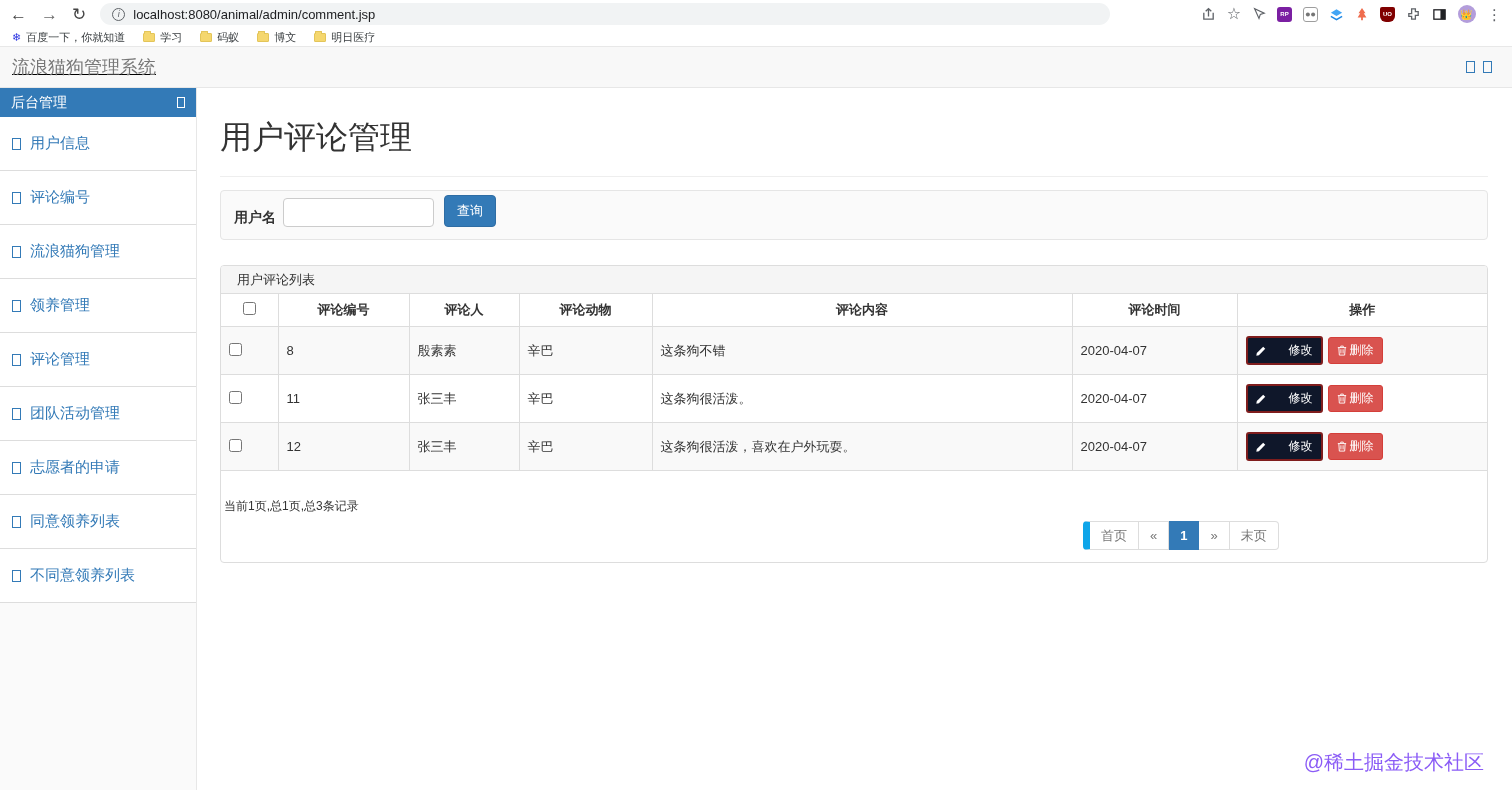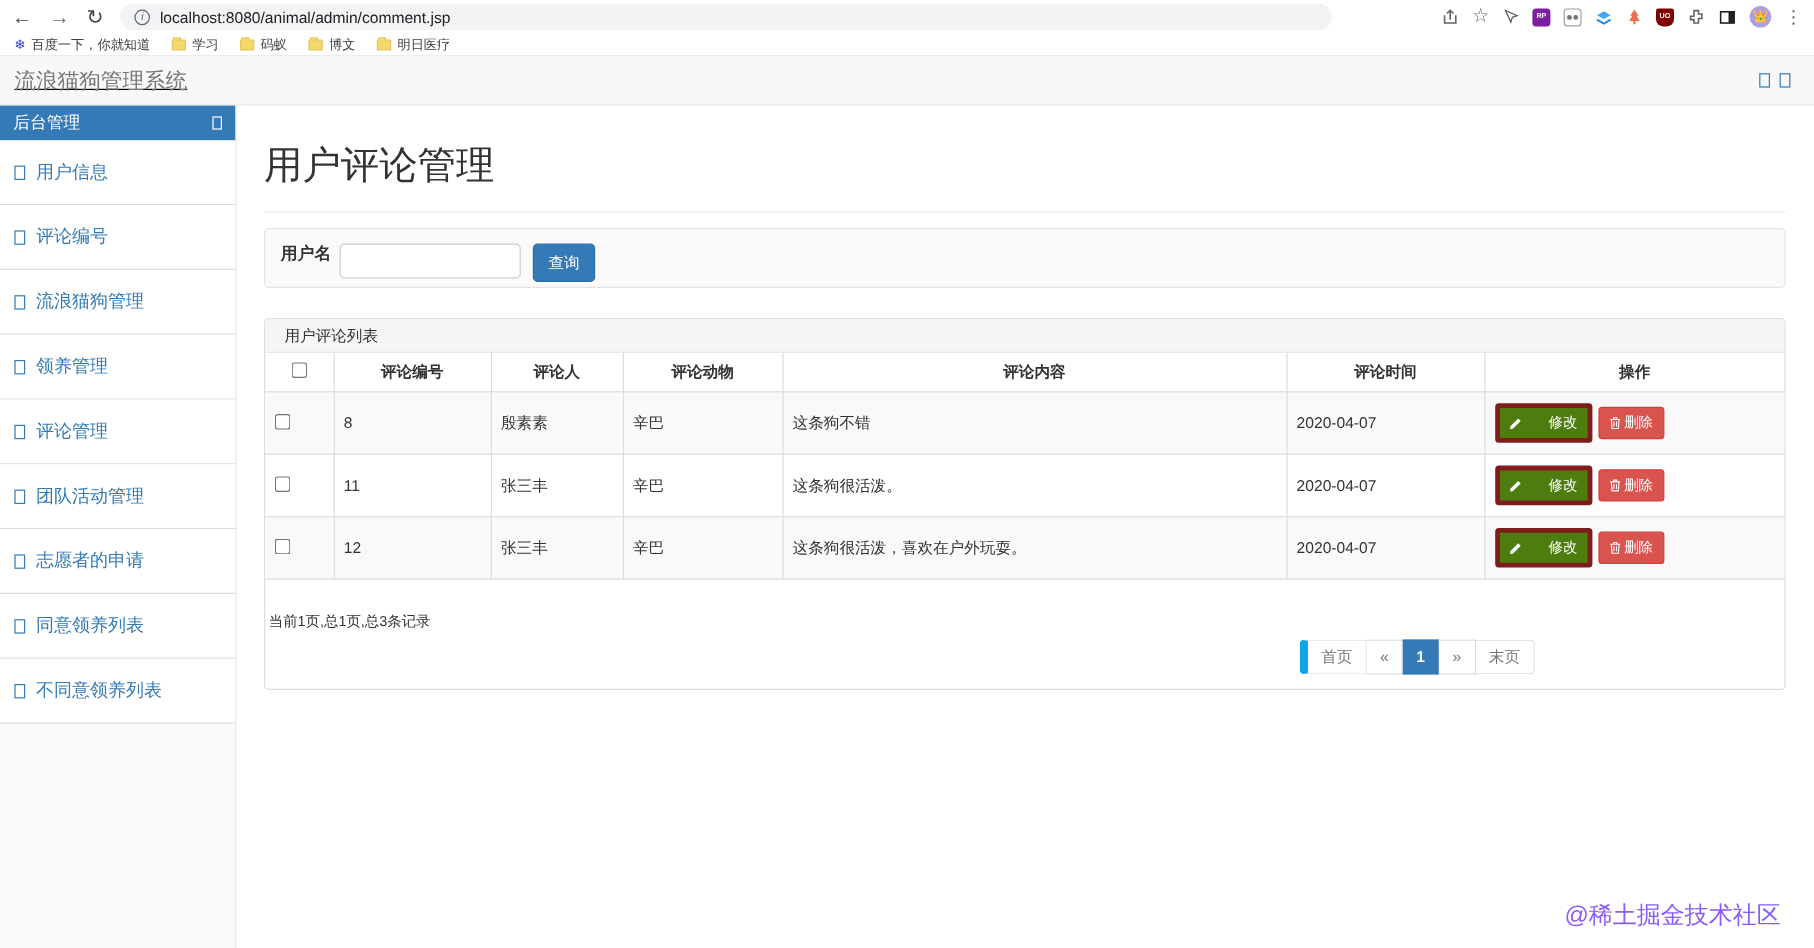--- a/index.html
+++ b/index.html
@@ -46,38 +46,38 @@
     display:flex; align-items:center; padding:0 11px; }
   .side-header .tofu.white { margin-left:auto; }
   .side-item { height:54px; background:#fff; border-bottom:1px solid #ddd; display:flex;
     align-items:center; gap:9px; padding:0 12px; color:#337ab7; font-size:15px; cursor:pointer; }
 
   main { flex:1; padding:18px 24px 0 23px; position:relative; }
   .page-title { font-size:32px; font-weight:500; color:#333; margin:10px 0 16px; }
   .title-hr { border:none; border-top:1px solid #eee; margin:0 0 13px; }
 
   .well { background:#fafafa; border:1px solid #e5e5e5; border-radius:4px; padding:12px 13px; 
-    display:flex; align-items:flex-start; gap:7px; height:50px; }
+    display:flex; align-items:flex-end; gap:7px; height:50px; }
   .well label { font-size:14px; font-weight:bold; color:#333; }
   .well input { width:151px; height:29px; border:1px solid #ccc; border-radius:4px; padding:0 8px; font-size:13px; }
   .btn-primary { background:#337ab7; border:1px solid #2e6da4; color:#fff; font-size:13px;
     padding:6px 12px; border-radius:4px; cursor:pointer; margin-left:3px; }
 
   .panel { border:1px solid #ddd; border-radius:4px; margin-top:25px; }
   .panel-heading { background:#f5f5f5; border-bottom:1px solid #ddd; border-radius:3px 3px 0 0;
     padding:5px 11px 4px 16px; font-size:13px; color:#333; }
   table { width:100%; border-collapse:collapse; font-size:13px; color:#333; }
   th { border:1px solid #ddd; border-top:none; padding:7px 8px; text-align:center; font-weight:bold; }
   th:first-child, td:first-child { border-left:none; }
   th:last-child, td:last-child { border-right:none; }
   td { border:1px solid #ddd; padding:9px 8px; text-align:left; vertical-align:middle; }
   tr.striped td { background:#f9f9f9; }
   .act-btn { display:inline-flex; align-items:center; gap:3px; color:#fff; font-size:12px;
     padding:4px 8px; border-radius:3px; border:none; cursor:pointer; margin-right:5px; }
-  .act-edit { background:#4d7c0f; border:4px solid #7f1d1d;gap:23px; }
+  .act-edit { background:#0f172a; border:2px solid #7f1d1d;gap:23px; }
   .act-del { background:#d9534f; border:1px solid #d43f3a; }
 
   .panel-footer { padding:3px 2px 12px; }
   .pg-info { font-size:12px; color:#333; padding:4px 0 2px 1px;margin-top:20px; }
   .pager-row { display:flex; }
   .pager { display:inline-flex; margin-left:860px; margin-top:4px; }
   .pager a { display:flex; align-items:center; justify-content:center; height:29px; min-width:28px;
     padding:0 11px; border:1px solid #ddd; border-left:none; background:#fff; color:#777;
     font-size:13px; text-decoration:none; cursor:pointer; }
   .pager a:first-child { border-left:7px solid #0ea5e9; border-radius:4px 0 0 4px; }

